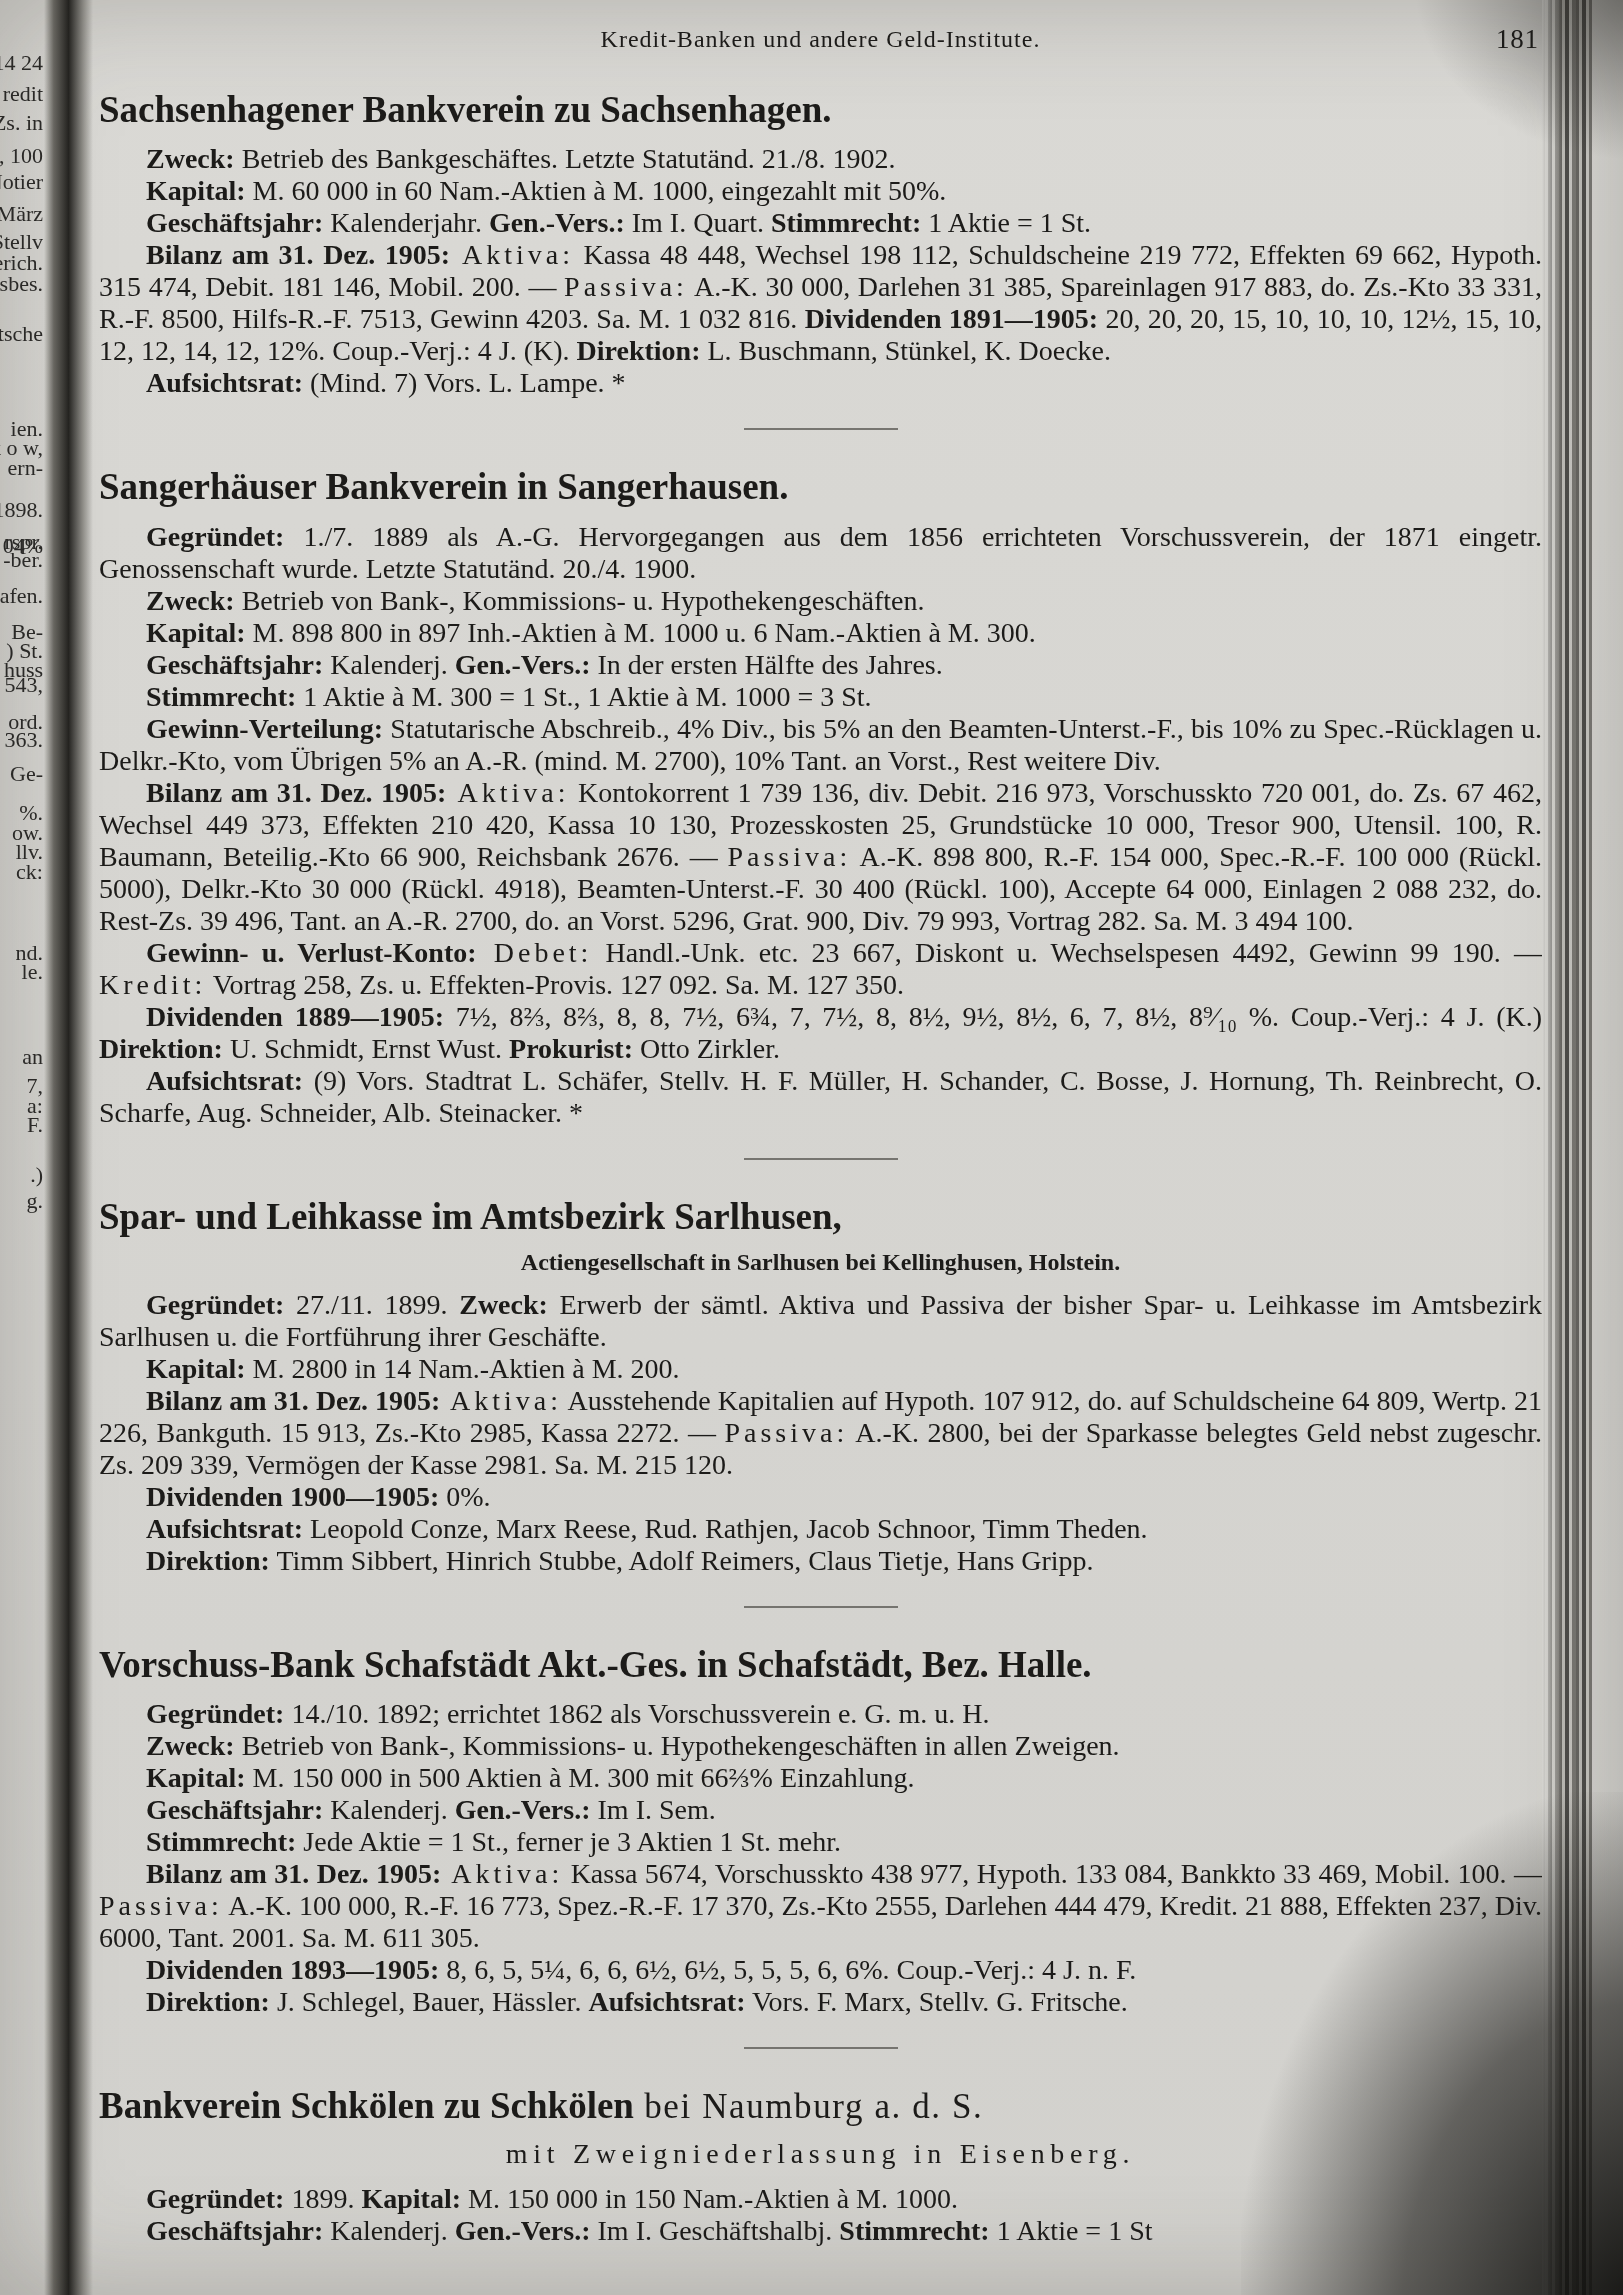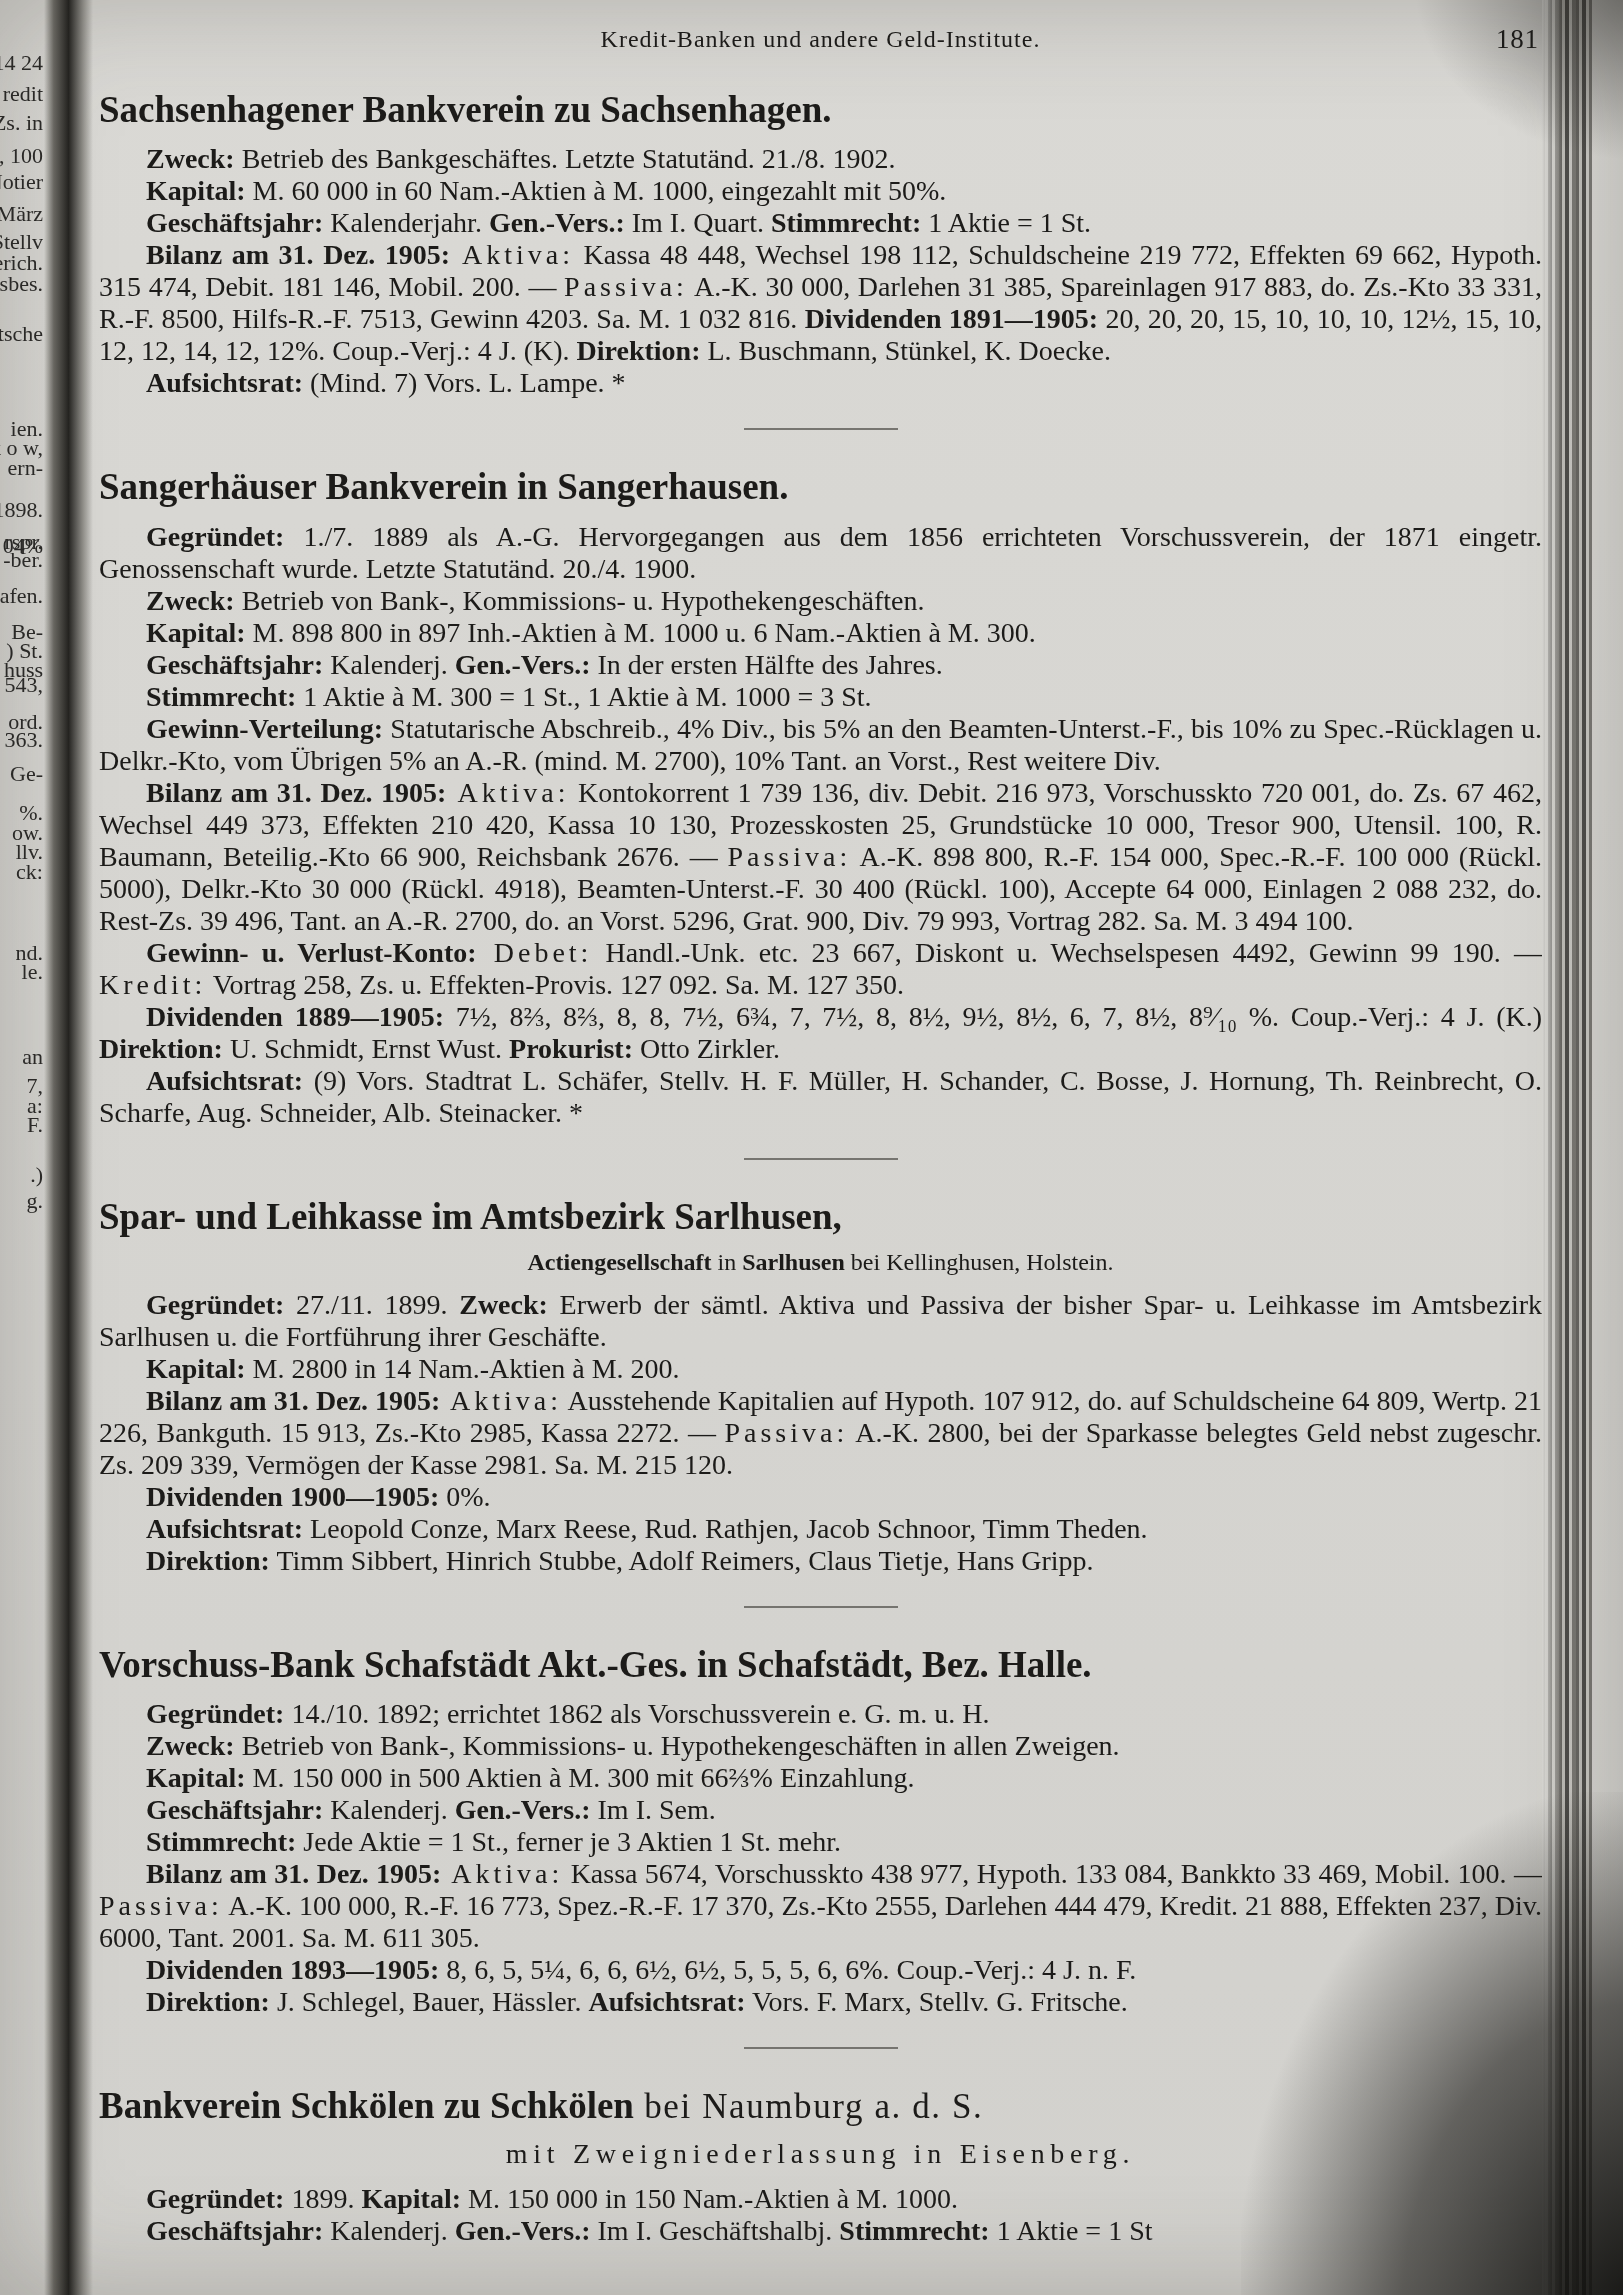--- a/index.html
+++ b/index.html
@@ -24,21 +24,21 @@
   .content{position:absolute;left:99px;top:26px;width:1443px;z-index:1;}
   .running-head{position:relative;text-align:center;font-size:24px;letter-spacing:1px;}
   .page-number{position:absolute;right:3.2px;top:-1.6px;font-size:27px;letter-spacing:0.8px;}
 
   .entry{margin:0;}
   .entry-title{font-size:37px;line-height:1.12;font-weight:bold;text-align:left;margin:36px 0 13px;}
   .seg-t{font-weight:bold;}
   .seg-tl{font-weight:normal;font-size:35px;letter-spacing:1.6px;}
   .entry-subtitle{text-align:center;font-size:24px;margin:-1.6px 0 13px;}
   .seg-sb{font-weight:bold;}
-  .seg-sr{font-weight:normal;}
+  .seg-sr{font-weight:bold;}
   .seg-ssp{letter-spacing:5.7px;font-size:28px;}
   .body-par{margin:0;text-indent:47px;text-align:justify;font-size:28px;line-height:32px;}
   .seg-b{font-weight:bold;}
   .seg-r{font-weight:normal;}
   .seg-sp{letter-spacing:4px;}
   .divider{width:154px;height:0;border-top:2.4px solid #55544f;margin:29px auto 3.2px;opacity:.75;}
 </style>
 </head>
 <body>
 

